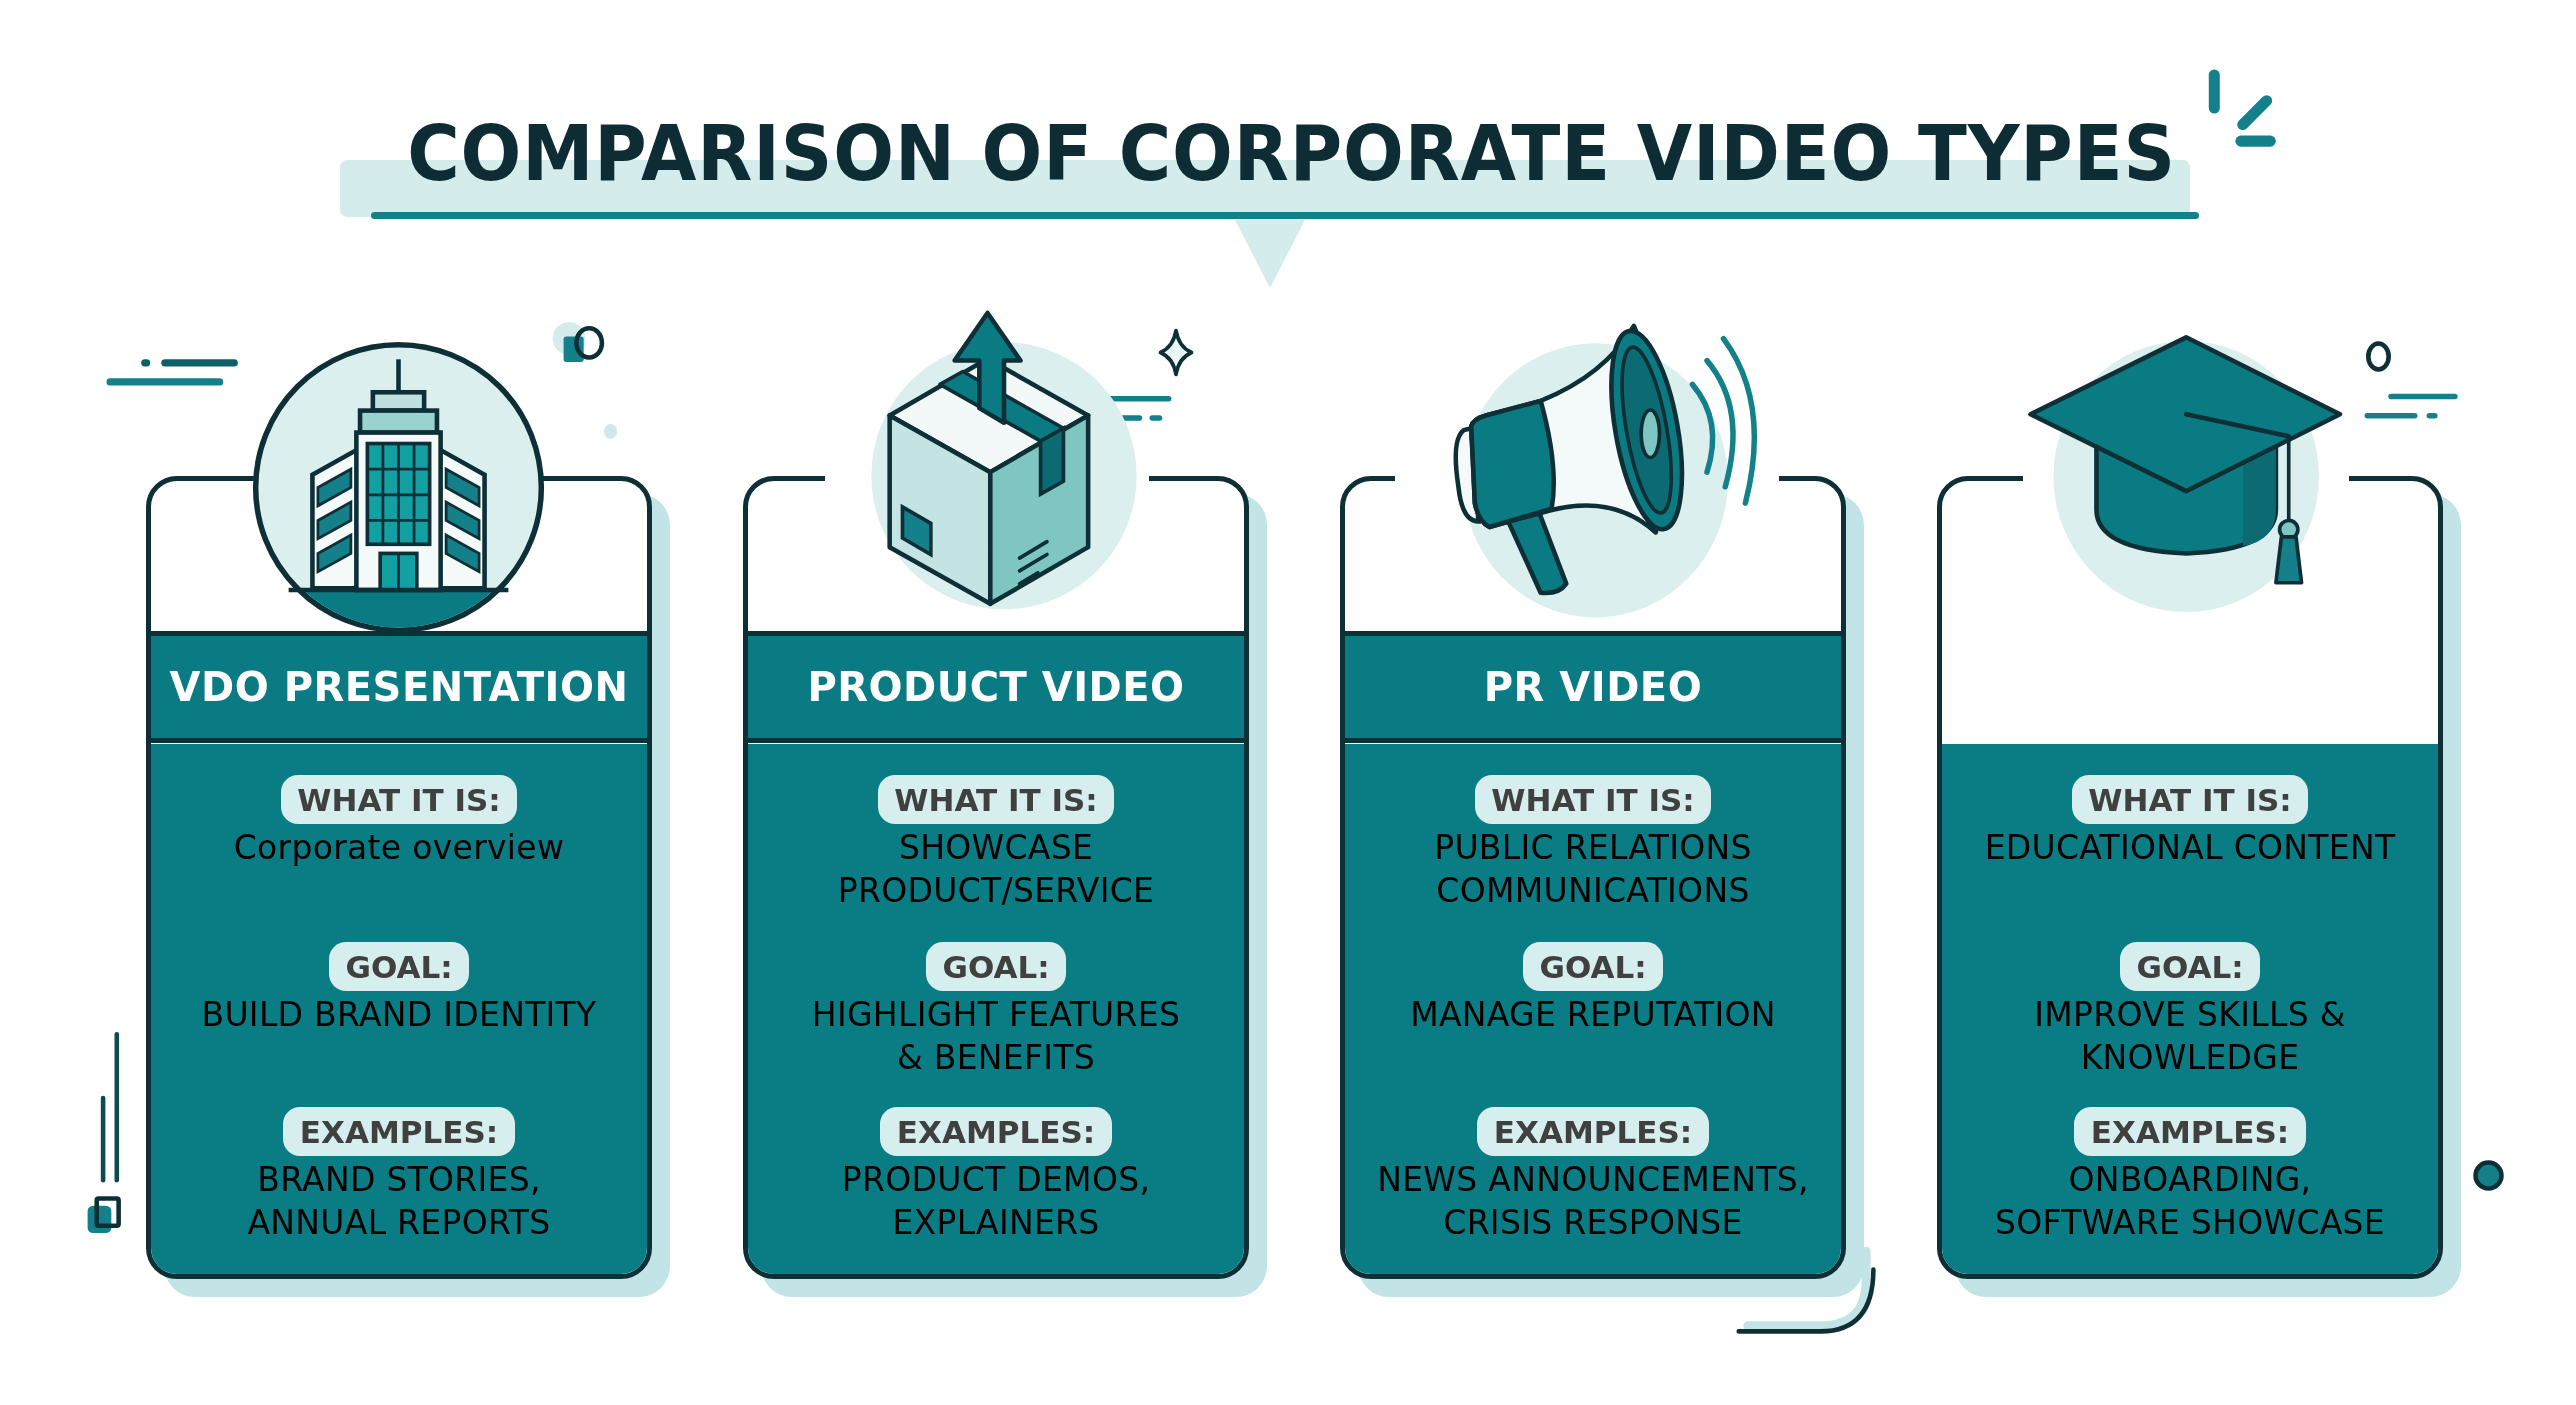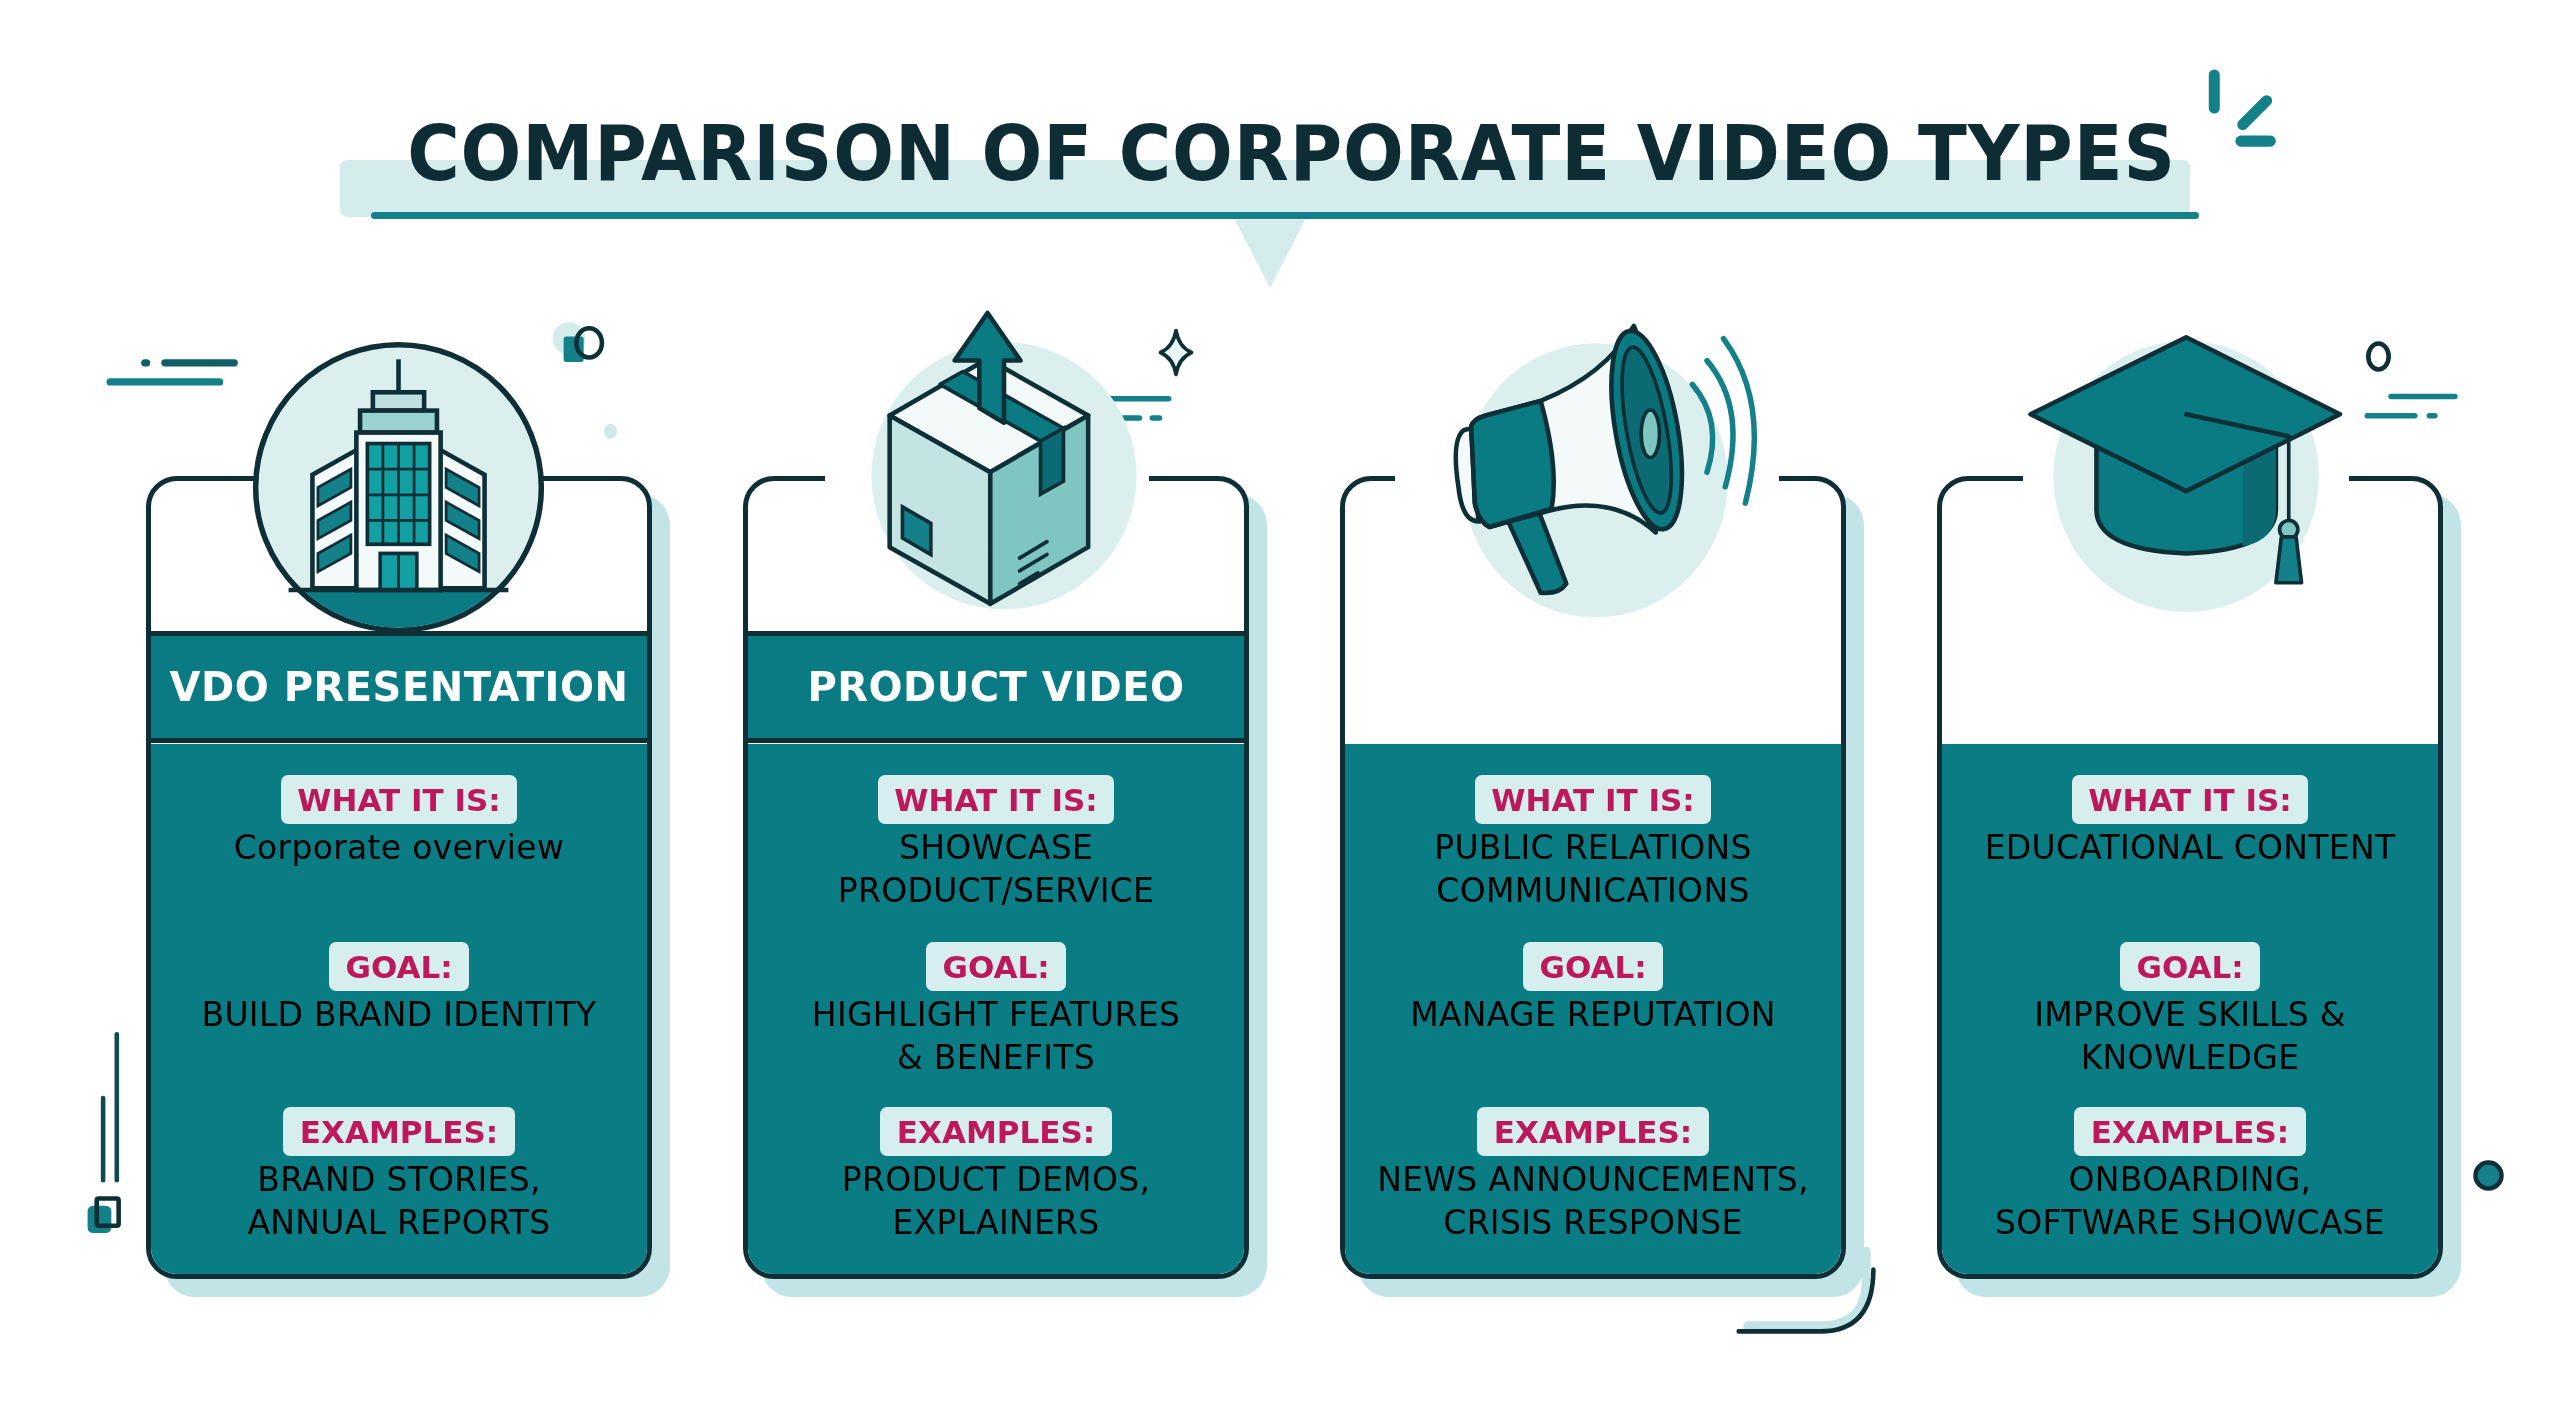--- a/index.html
+++ b/index.html
@@ -53,23 +53,23 @@
   .card-title {
     color:#ffffff; font-family:"DejaVu Sans", sans-serif; font-weight:bold;
     font-size:40px; letter-spacing:0.5px; white-space:nowrap;
   }
   .card-body {
     position:absolute; left:0; right:0; top:263px; bottom:0;
     background:#0a7c84;
   }
   .section { position:absolute; left:0; right:0; text-align:center; }
   .pill {
-    display:inline-block; background:#d7eeee; color:#be185d;
+    display:inline-block; background:#d7eeee; color:#404040;
     font-family:"DejaVu Sans", sans-serif; font-weight:bold;
-    font-size:31px; padding:3.7px 16.5px; border-radius:7px; line-height:42px;
+    font-size:31px; padding:3.7px 16.5px; border-radius:17px; line-height:42px;
   }
   .value {
     color:#000000; font-family:"DejaVu Sans", sans-serif;
     font-size:33px; line-height:43px; margin-top:1.8px; white-space:pre-line;
     letter-spacing:0.3px;
   }
   svg { display:block; }
 </style>
 </head>
 <body>
@@ -247,20 +247,23 @@
         <line x1="182" y1="294" x2="212" y2="276"></line>
         <line x1="182" y1="308" x2="202" y2="296"></line>
     </g>
     <path d="M147 12 L183 64 L165 64 L165 132 L138 116 L138 64 L111 64Z" fill="#0b7b83" stroke="#0e2f36" stroke-width="5" stroke-linejoin="round"></path>
   </svg>
 </div>
 
 <div class="card-wrap" style="left:1340px">
   <div class="card-shadow"></div>
   <div class="card">
+    <div class="card-header">
+      <span class="card-title">PR VIDEO</span>
+    </div>
     <div class="card-body">
       <div class="section" style="top:31px">
         <span class="pill">WHAT IT IS:</span>
         <div class="value">PUBLIC RELATIONS
 COMMUNICATIONS</div>
       </div>
       <div class="section" style="top:198px">
         <span class="pill">GOAL:</span>
         <div class="value">MANAGE REPUTATION</div>
       </div>

